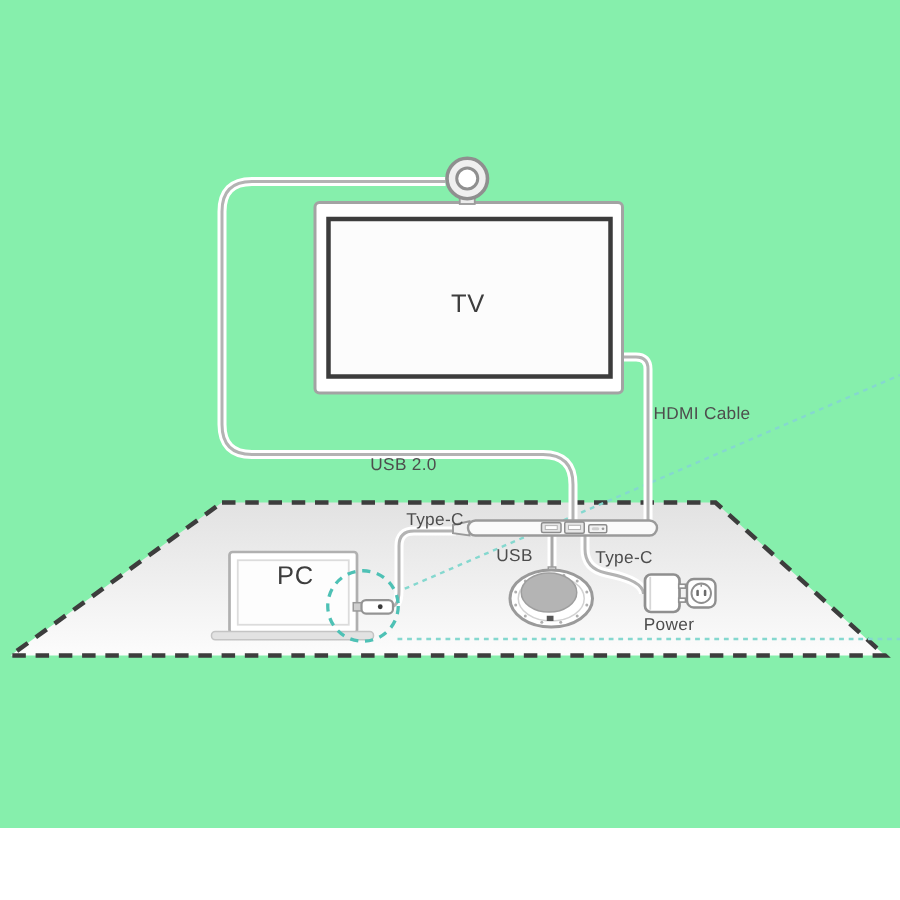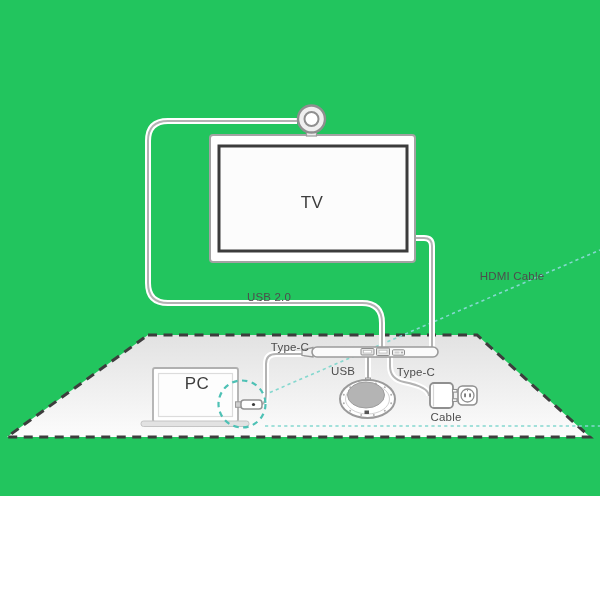--- a/index.html
+++ b/index.html
@@ -1,40 +1,40 @@
 <!DOCTYPE html>
 <html><head>
 <meta charset="utf-8">
 <style>
   html,body { margin:0; padding:0; background:#ffffff; }
   #stage {
     position:relative;
-    width:600px; height:496px;
-    background:#22c55e;
+    width:600px; height:552px;
+    background:#86efac;
     overflow:hidden;
     font-family:"Liberation Sans", sans-serif;
   }
   #diagram-svg { position:absolute; left:0; top:0; }
   .label {
     position:absolute;
     transform:translate(-50%,-50%);
     font-size:11.5px;
     color:#4d4d4d;
     white-space:nowrap;
     letter-spacing:0.2px;
   }
   .device-label {
     font-size:17px;
     color:#3d3d3d;
     letter-spacing:0.5px;
   }
   .lbl-tv        { left:312px; top:203px; }
   .lbl-pc        { left:197px; top:384px; }
-  .lbl-usb2      { left:269px; top:297px; }
-  .lbl-hdmi      { left:468px; top:276px;margin-left:44px; }
+  .lbl-usb2      { left:269px; top:310px; }
+  .lbl-hdmi      { left:468px; top:276px; }
   .lbl-typec-pc  { left:290px; top:347px; }
   .lbl-usb       { left:343px; top:371px; }
   .lbl-typec-pwr { left:416px; top:372px; }
   .lbl-power     { left:446px; top:417px; }
 </style>
 </head>
 <body>
 
 <div id="stage">
 
@@ -159,15 +159,15 @@
     <circle cx="242" cy="404" r="23.5" fill="none" stroke="#4ec1b5" stroke-width="2.2" stroke-dasharray="5.5,4.5"></circle>
   </svg>
 
   <div class="label device-label lbl-tv">TV</div>
   <div class="label device-label lbl-pc">PC</div>
   <div class="label lbl-usb2">USB 2.0</div>
   <div class="label lbl-hdmi">HDMI Cable</div>
   <div class="label lbl-typec-pc">Type-C</div>
   <div class="label lbl-usb">USB</div>
   <div class="label lbl-typec-pwr">Type-C</div>
-  <div class="label lbl-power">Cable</div>
+  <div class="label lbl-power">Power</div>
 
 </div>
 
 </body></html>

